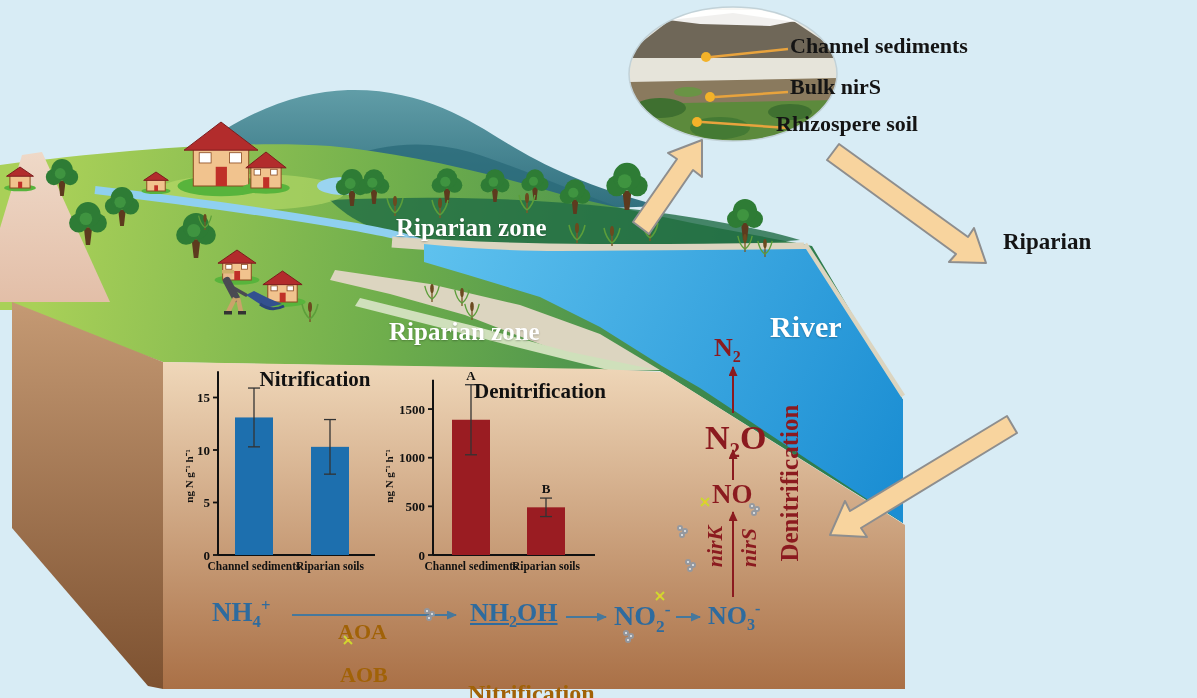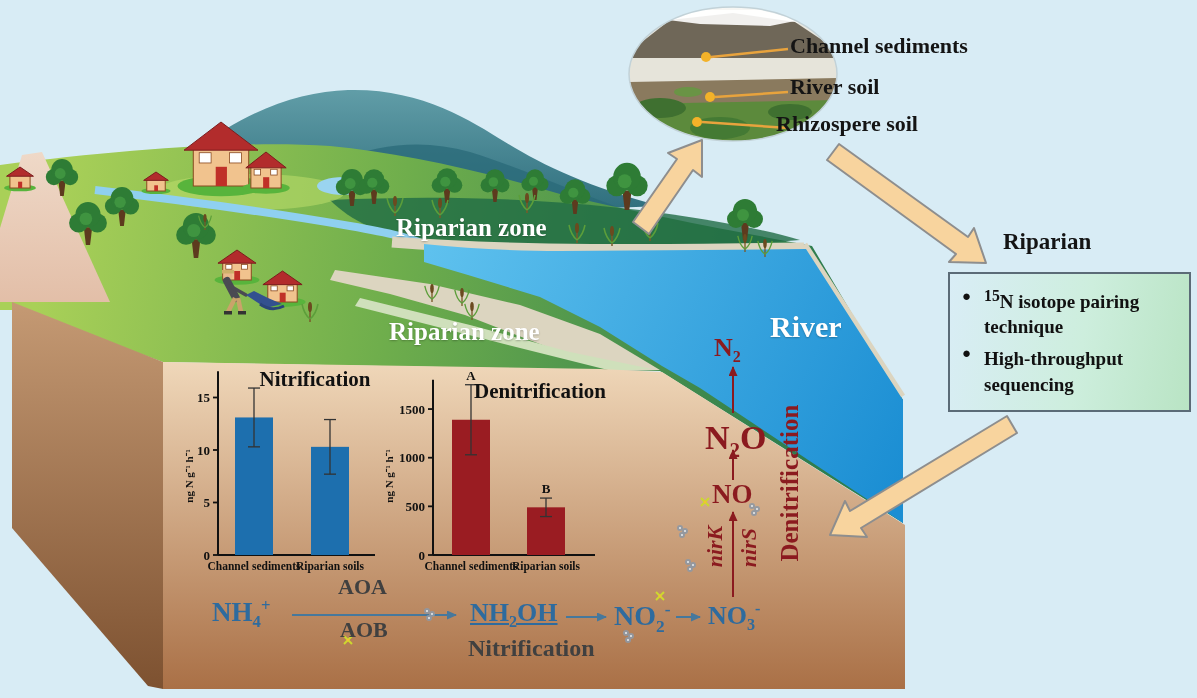--- a/index.html
+++ b/index.html
@@ -1,21 +1,21 @@
 <!DOCTYPE html>
 <html><head>
 <meta charset="utf-8">
 <style>
   html,body{margin:0;padding:0;}
   .stage{position:relative;width:1197px;height:698px;background:#d8ecf5;overflow:hidden;
          font-family:"Liberation Serif",serif;}
   .lbl{position:absolute;font-weight:bold;white-space:nowrap;line-height:1.05;}
   .white{color:#ffffff;}
   .blue{color:#2e6b9e;}
-  .dkblue{color:#404040;}
+  .dkblue{color:#a16207;margin-top:45px;}
   .dkred{color:#8b1a1f;}
   .black{color:#141414;}
   .ital{font-style:italic;}
   .rot{transform:rotate(-90deg);text-align:center;}
   .lbl sub{font-size:62%;}
   .lbl sup{font-size:62%;}
   .shadow{text-shadow:0 1px 2px rgba(0,0,0,.25);}
   #methods-box{position:absolute;left:948px;top:272px;width:243px;height:140px;
     border:2px solid #5b6b77;box-sizing:border-box;
     background:linear-gradient(100deg,#d9edf6 0%,#cdeedd 55%,#b9e4c4 100%);
@@ -464,30 +464,24 @@
       <line x1="161" y1="140.0795" x2="161" y2="158.5665" stroke="#333" stroke-width="1.3"></line>
       <line x1="155" y1="140.0795" x2="167" y2="140.0795" stroke="#333" stroke-width="1.3"></line>
       <line x1="155" y1="158.5665" x2="167" y2="158.5665" stroke="#333" stroke-width="1.3"></line>
       <text x="161" y="135.0795" text-anchor="middle" font-size="13">B</text>
       <text x="161" y="212" text-anchor="middle" font-size="11.5">Riparian soils</text>
       <text x="155" y="40" text-anchor="middle" font-size="21" fill="#9a1c22">Denitrification</text>
       <text x="8" y="118" text-anchor="middle" font-size="11" font-family="DejaVu Serif, serif" transform="rotate(-90 8 118)">ng N g⁻¹ h⁻¹</text>
     </svg>
 
 <div class="lbl black" style="left:790px;top:34px;font-size:22px;">Channel sediments</div>
-<div class="lbl black" style="left:790px;top:75px;font-size:22px;">River soil</div>
+<div class="lbl black" style="left:790px;top:75px;font-size:22px;">Bulk nirS</div>
 <div class="lbl black" style="left:776px;top:112px;font-size:22px;">Rhizospere soil</div>
 
 <div class="lbl black" style="left:1003px;top:230px;font-size:23px;">Riparian</div>
-<div id="methods-box">
-  <ul>
-    <li><sup>15</sup><span>N isotope pairing technique</span></li>
-    <li><sup></sup><span>High-throughput sequencing</span></li>
-  </ul>
-</div>
 
 <div class="lbl white shadow" style="left:396px;top:215px;font-size:25px;">Riparian zone</div>
 <div class="lbl white shadow" style="left:389px;top:319px;font-size:25px;">Riparian zone</div>
 <div class="lbl white shadow" style="left:770px;top:311px;font-size:30px;">River</div>
 
 <div class="lbl blue" style="left:212px;top:597px;font-size:27px;"><span>NH</span><sub>4</sub><sup>+</sup></div>
 <div class="lbl dkblue" style="left:338px;top:575px;font-size:22px;">AOA</div>
 <div class="lbl dkblue" style="left:340px;top:618px;font-size:22px;">AOB</div>
 <div class="lbl blue" style="left:470px;top:599px;font-size:26px;text-decoration:underline;"><span>NH</span><sub>2</sub><span>OH</span></div>
 <div class="lbl blue" style="left:614px;top:601px;font-size:28px;"><span>NO</span><sub>2</sub><sup>-</sup></div>

